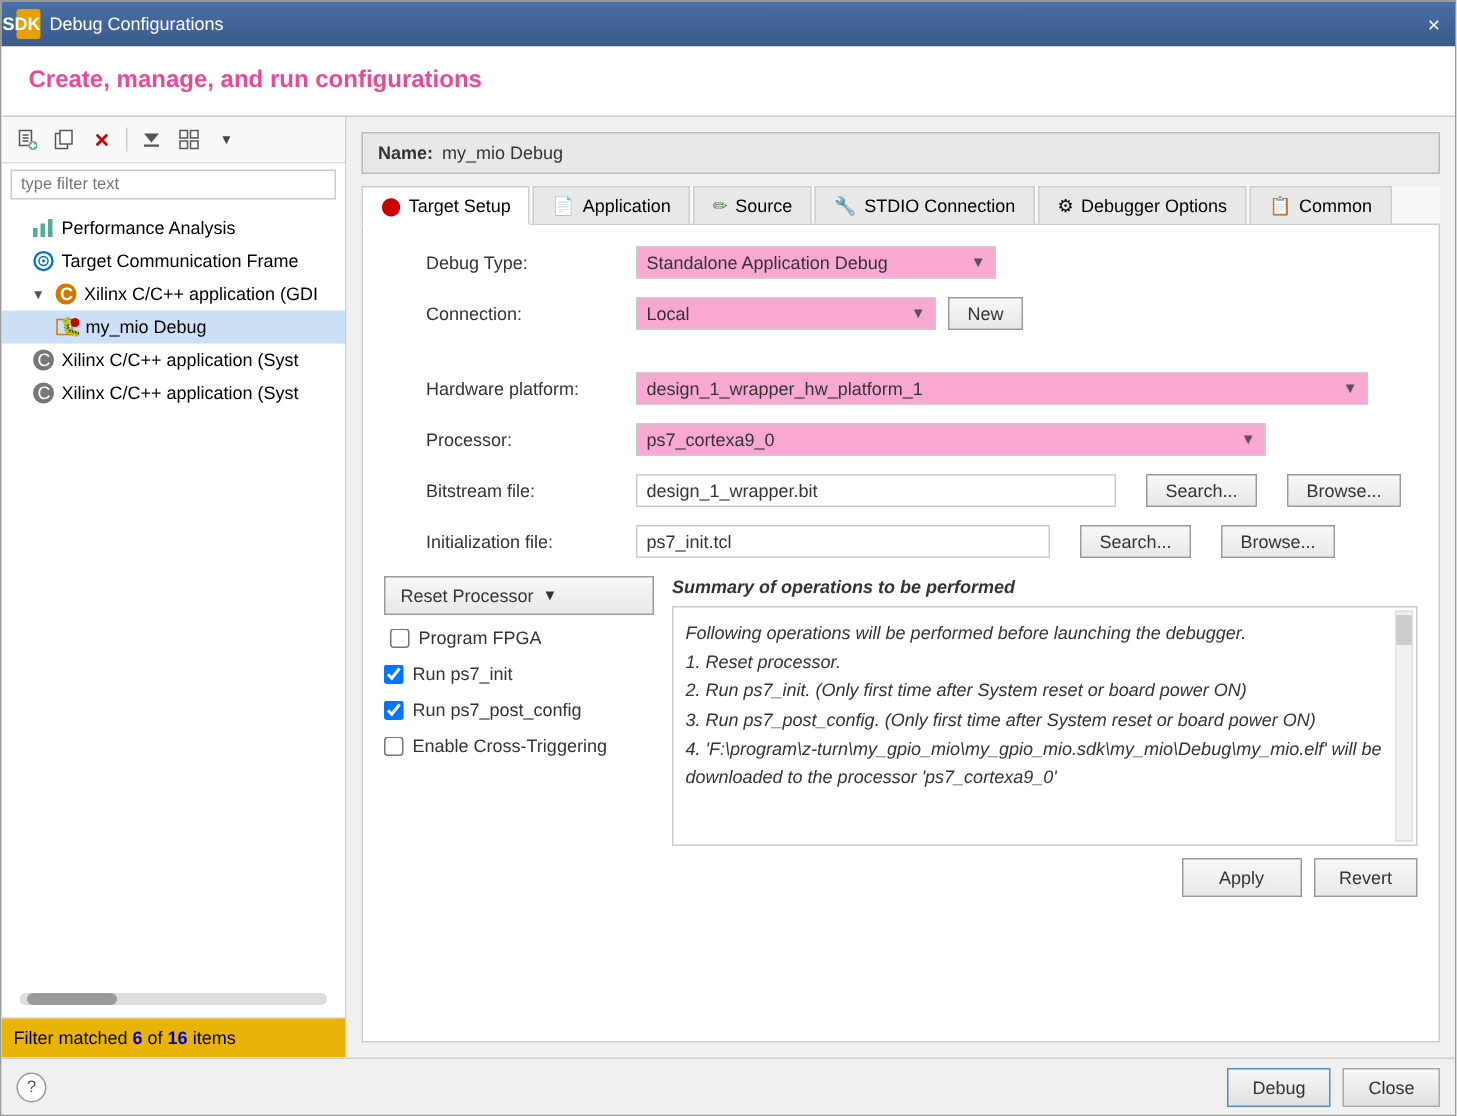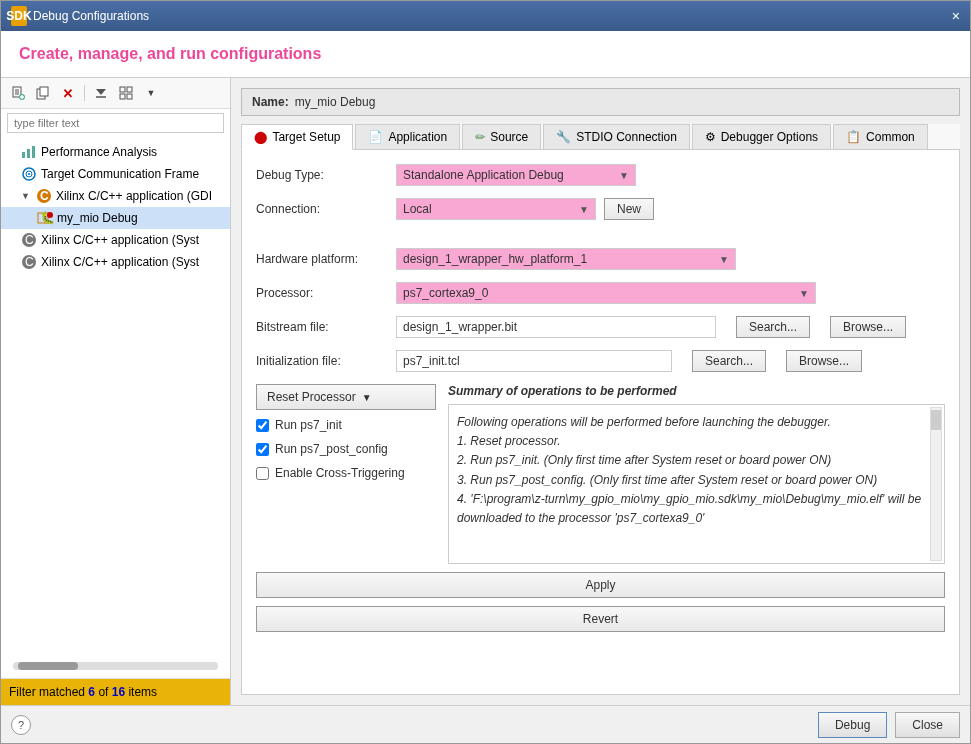--- a/index.html
+++ b/index.html
@@ -2,21 +2,21 @@
 <html><head>
   <meta charset="utf-8">
   <style>
     * { box-sizing: border-box; margin: 0; padding: 0; font-family: 'Segoe UI', Arial, sans-serif; font-size: 12px; }
     body { background: #f0f0f0; width: 971px; height: 744px; overflow: hidden; }
 
     .window { width: 971px; height: 744px; background: #f0f0f0; border: 1px solid #999; display: flex; flex-direction: column; }
 
     .titlebar { background: linear-gradient(to bottom, #4a6fa5, #3a5a8a); color: white; padding: 6px 10px; display: flex; align-items: center; justify-content: space-between; height: 30px; }
     .titlebar-left { display: flex; align-items: center; gap: 6px; }
-    .titlebar-icon { width: 16px; height: 20px; background: #e8a000; border-radius: 2px; display: flex; align-items: center; justify-content: center; color: white; font-size: 9px; font-weight: bold; }
+    .titlebar-icon { width: 16px; height: 20px; background: #e8a000; border-radius: 2px; display: flex; align-items: center; justify-content: flex-end; color: white; font-size: 9px; font-weight: bold; }
     .titlebar-title { color: white; font-size: 12px; }
     .titlebar-close { color: white; cursor: pointer; font-size: 14px; background: none; border: none; }
 
     .header-section { background: white; padding: 14px 18px; border-bottom: 1px solid #ccc; }
     .header-title { font-size: 16px; font-weight: bold; color: #ec4899; }
 
     .main-area { display: flex; flex: 1; overflow: hidden; }
 
     .sidebar { width: 230px; background: white; border-right: 1px solid #ccc; display: flex; flex-direction: column; }
     .sidebar-toolbar { display: flex; align-items: center; padding: 4px 6px; border-bottom: 1px solid #ddd; gap: 3px; background: #f8f8f8; }
@@ -39,21 +39,21 @@
     .name-label { font-size: 12px; color: #333; font-weight: bold; }
     .name-value { font-size: 12px; color: #333; flex: 1; }
 
     .tabs { display: flex; border-bottom: 1px solid #ccc; background: #f8f8f8; }
     .tab { padding: 5px 12px; cursor: pointer; border: 1px solid #ccc; border-bottom: none; background: #e8e8e8; margin-right: 2px; display: flex; align-items: center; gap: 5px; font-size: 11px; }
     .tab.active { background: white; border-bottom: 1px solid white; margin-bottom: -1px; z-index: 1; }
 
     .tab-content { background: white; border: 1px solid #ccc; border-top: none; flex: 1; padding: 14px; overflow-y: auto; }
 
     .form-row { display: flex; align-items: center; margin-bottom: 12px; }
-    .form-label { width: 140px; font-size: 12px; color: #333; flex-shrink: 0; }
+    .form-label { width: 140px; font-size: 12px; color: #333; flex-shrink: 0; margin-left: 28px; }
     .form-control { flex: 1; }
     .dropdown { display: flex; align-items: center; border: 1px solid #ccc; background: #f9a8d4; padding: 3px 6px; cursor: pointer; position: relative; }
     .dropdown-text { flex: 1; font-size: 12px; color: #333; }
     .dropdown-arrow { font-size: 10px; color: #555; margin-left: 4px; }
     .btn { padding: 3px 12px; border: 1px solid #999; background: linear-gradient(to bottom, #f8f8f8, #e8e8e8); cursor: pointer; font-size: 12px; color: #333; }
     .auto-detect { font-size: 12px; color: #999; padding: 3px 6px; border: 1px solid #ccc; background: #fafafa; flex: 1; }
     .text-input { width: 100%; padding: 3px 6px; border: 1px solid #ccc; font-size: 12px; color: #333; background: white; }
     .device-row { display: flex; align-items: center; gap: 8px; }
 
     .section-gap { height: 16px; }
@@ -71,21 +71,21 @@
     .checkbox-row { display: flex; align-items: center; gap: 6px; padding: 2px 0; }
     .checkbox-row input[type="checkbox"] { width: 13px; height: 13px; cursor: pointer; }
     .checkbox-label { font-size: 12px; color: #333; }
     .program-fpga-row { display: flex; align-items: center; gap: 6px; padding: 2px 0; padding-left: 4px; }
 
     .summary-box { border: 1px solid #ccc; background: white; padding: 8px; font-size: 11px; color: #333; height: 160px; overflow-y: auto; line-height: 1.6; position: relative; }
     .summary-title { font-size: 12px; font-weight: bold; color: #333; margin-bottom: 6px; }
     .summary-scrollbar { position: absolute; right: 2px; top: 2px; bottom: 2px; width: 12px; background: #f0f0f0; border: 1px solid #ddd; }
     .summary-scrollbar-thumb { width: 10px; height: 20px; background: #ccc; margin: 2px auto; }
 
-    .action-row { display: flex; justify-content: flex-end; gap: 8px; padding: 8px 0 0 0; flex-direction: column; }
+    .action-row { display: flex; justify-content: flex-end; gap: 8px; padding: 8px 0 0 0; }
 
     .footer-bar { background: #f0f0f0; border-top: 1px solid #ccc; padding: 6px 10px; display: flex; align-items: center; justify-content: space-between; height: 38px; }
     .help-icon { width: 20px; height: 20px; border: 1px solid #999; border-radius: 50%; display: flex; align-items: center; justify-content: center; font-size: 11px; color: #555; cursor: pointer; background: white; }
     .footer-btns { display: flex; gap: 8px; }
     .footer-btn { padding: 5px 16px; border: 1px solid #aaa; background: linear-gradient(to bottom, #f8f8f8, #e0e0e0); cursor: pointer; font-size: 12px; color: #333; }
     .footer-btn.primary { border-color: #5a8abf; color: #333; }
 
     .name-section { background: #e8e8e8; border: 1px solid #bbb; padding: 6px 10px; display: flex; align-items: center; gap: 6px; }
   </style>
 </head>
@@ -274,21 +274,21 @@
             <button class="btn">New</button>
           </div>
         </div>
 
 
         <div class="section-gap"></div>
 
         <div class="form-row">
           <span class="form-label">Hardware platform:</span>
           <div class="form-control">
-            <div class="dropdown" style="width:340px;">
+            <div class="dropdown" style="width:488px;">
               <span class="dropdown-text">design_1_wrapper_hw_platform_1</span>
               <span class="dropdown-arrow">▼</span>
             </div>
           </div>
         </div>
 
         <div class="form-row">
           <span class="form-label">Processor:</span>
           <div class="form-control">
             <div class="dropdown" style="width:420px;">
@@ -316,20 +316,24 @@
           </div>
         </div>
 
         <div class="bottom-section">
 
           <div class="left-bottom">
             <button class="reset-btn">
               <span>Reset Processor</span>
               <span class="reset-btn-arrow">▼</span>
             </button>
+            <div class="program-fpga-row">
+              <input type="checkbox" id="program-fpga" style="">
+              <label for="program-fpga" class="checkbox-label">Program FPGA</label>
+            </div>
             <div class="checkbox-row">
               <input type="checkbox" id="run-ps7-init" checked="" style="">
               <label for="run-ps7-init" class="checkbox-label">Run ps7_init</label>
             </div>
             <div class="checkbox-row">
               <input type="checkbox" id="run-ps7-post" checked="" style="">
               <label for="run-ps7-post" class="checkbox-label">Run ps7_post_config</label>
             </div>
             <div class="checkbox-row">
               <input type="checkbox" id="enable-cross" style="">

